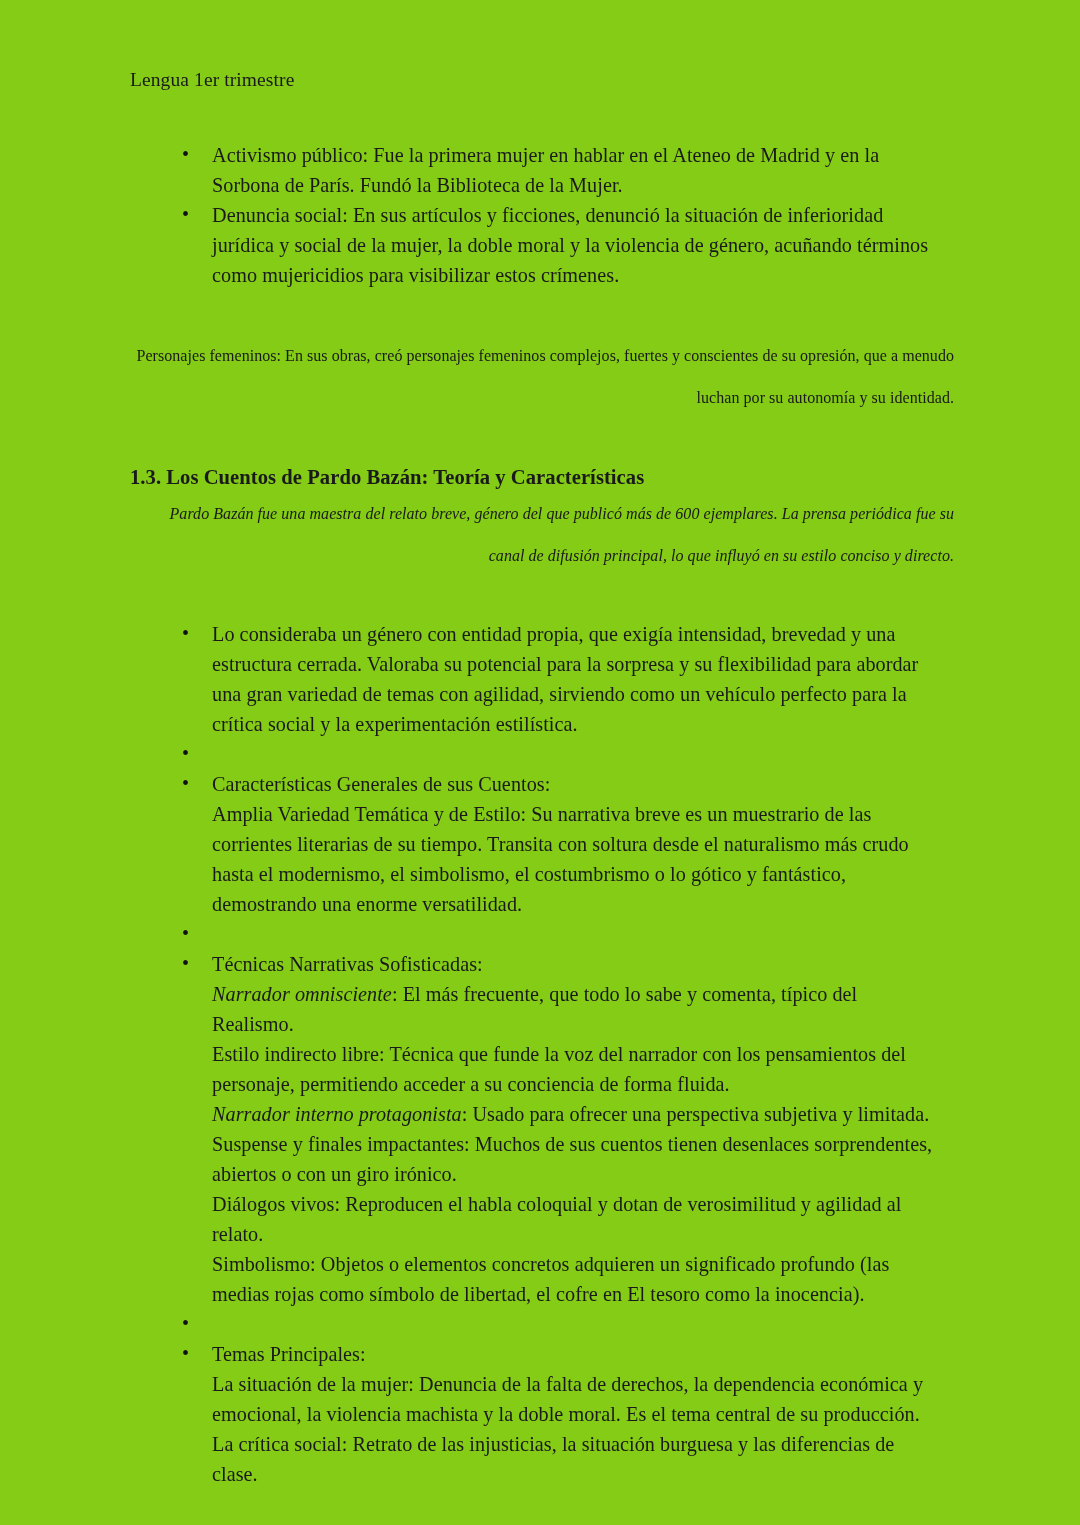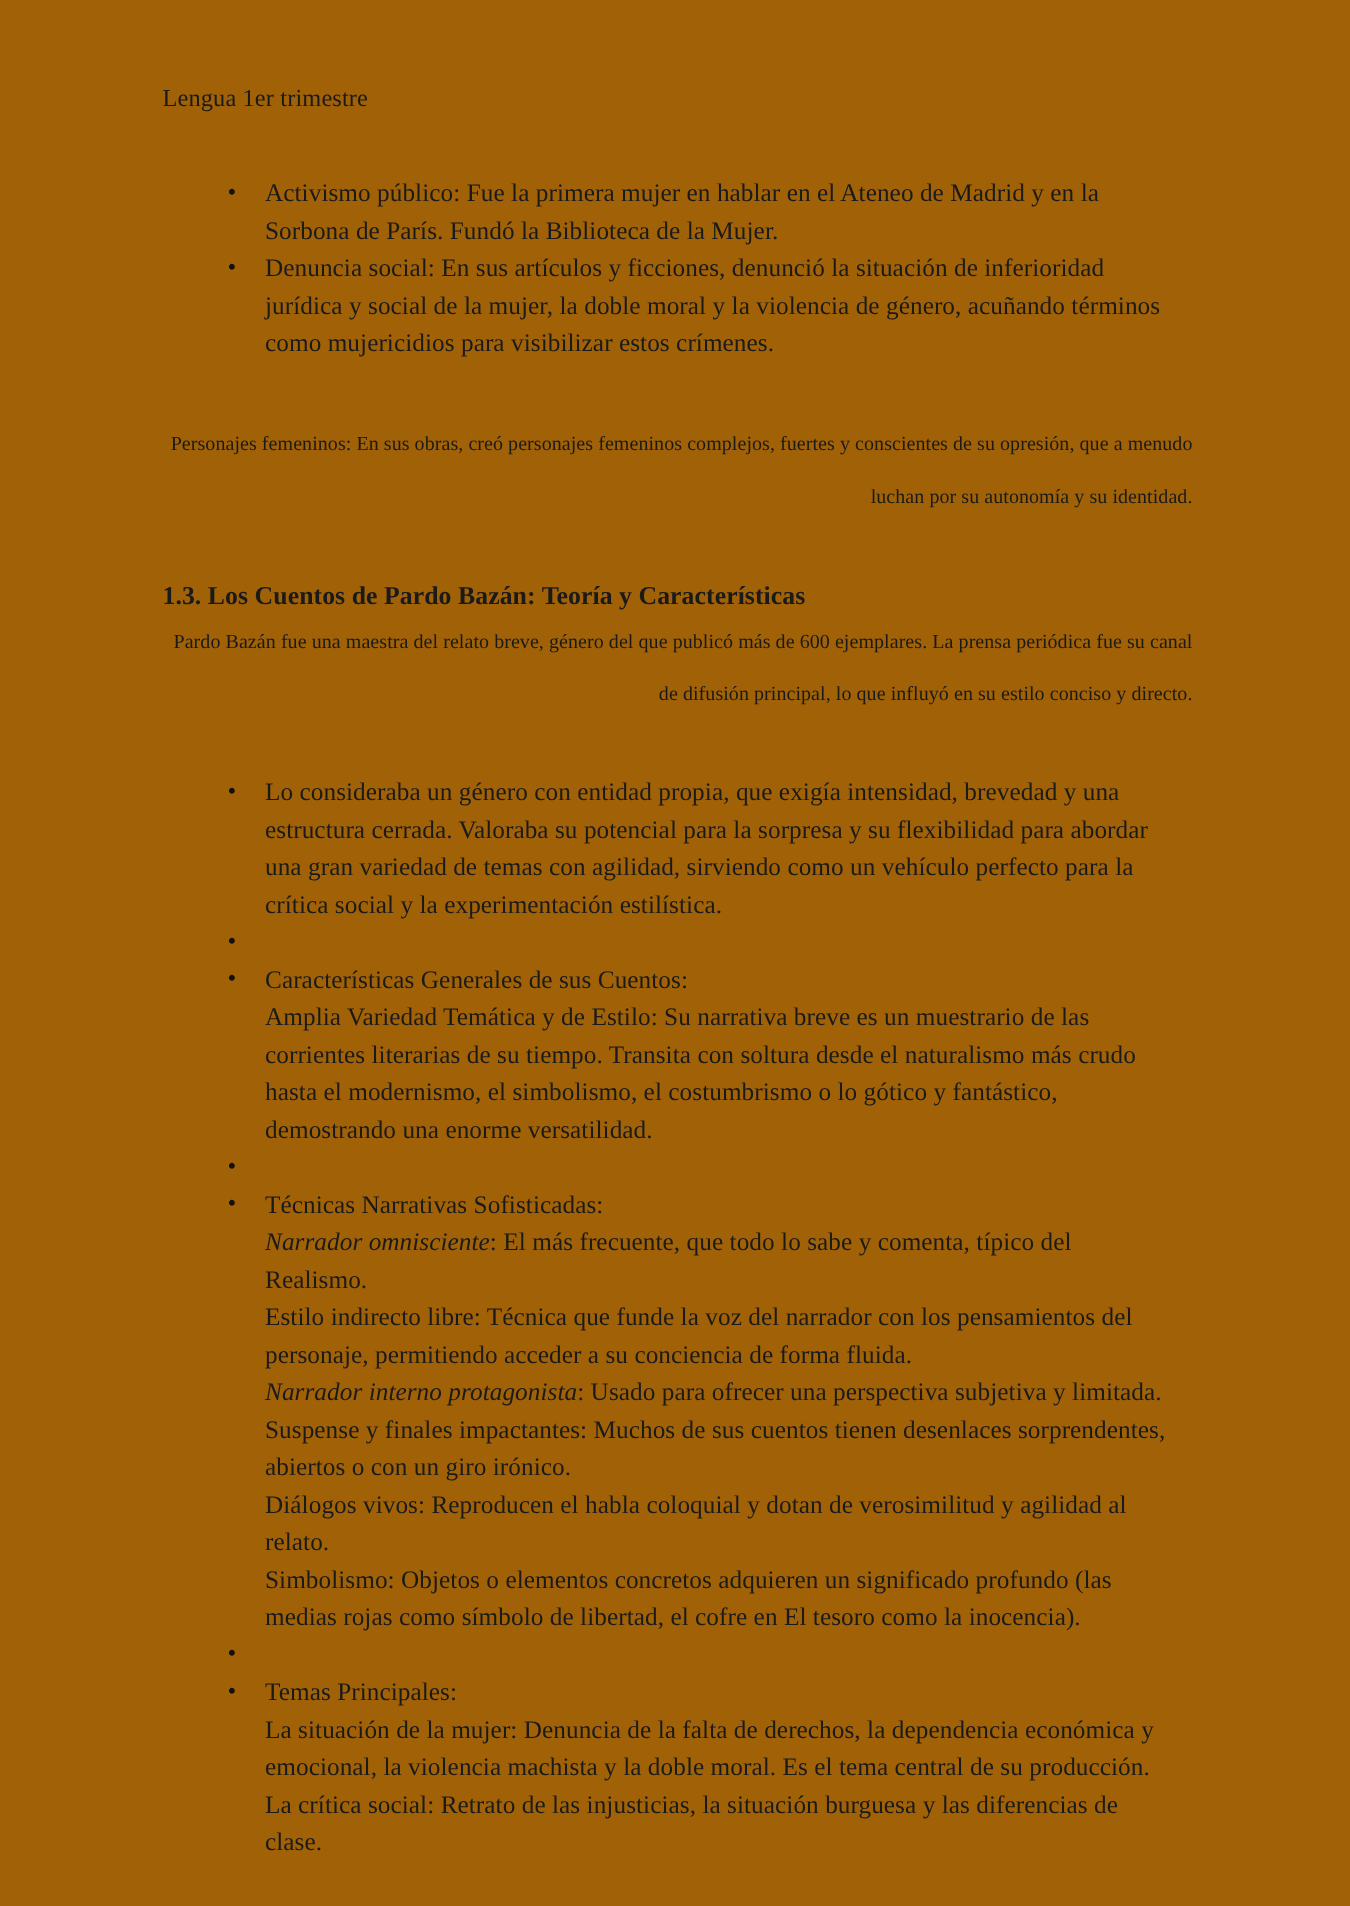--- a/index.html
+++ b/index.html
@@ -6,21 +6,21 @@
   html, body {
     margin: 0;
     padding: 0;
     background: #ffffff;
   }
   .page {
     position: relative;
     width: 1080px;
     height: 1525px;
     margin: 0 auto;
-    background: #a16207;
+    background: #84cc16;
     box-sizing: border-box;
     font-family: "Liberation Serif", "DejaVu Serif", serif;
     color: #1a1a1a;
     overflow: hidden;
   }
 
   .doc-header {
     position: absolute;
     left: 130px;
     top: 66px;
@@ -44,20 +44,21 @@
 
   .para {
     font-size: 16px;
     line-height: 42px;
     text-align: right;
     letter-spacing: 0.05px;
   }
 
   .para.intro-para {
     margin-top: 0;
+    font-style: italic;
   }
 
   .spacer-lg { height: 29px; }
   .spacer-md { height: 26px; }
 
   .section-heading {
     font-size: 20.6px;
     line-height: 30px;
     font-weight: bold;
     letter-spacing: 0.05px;

